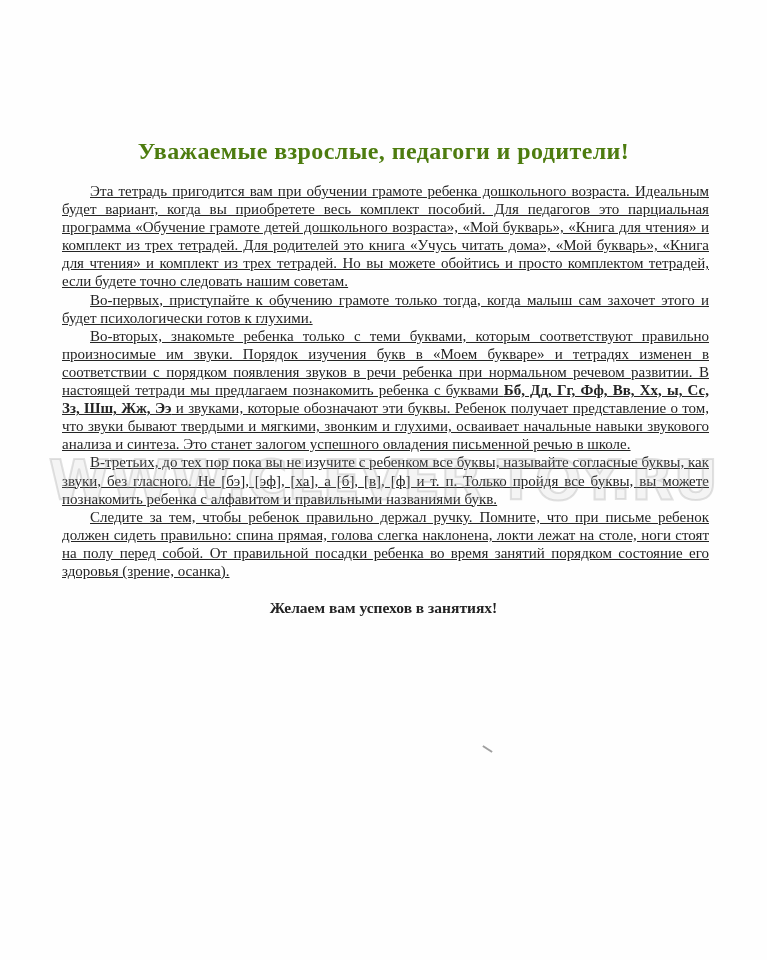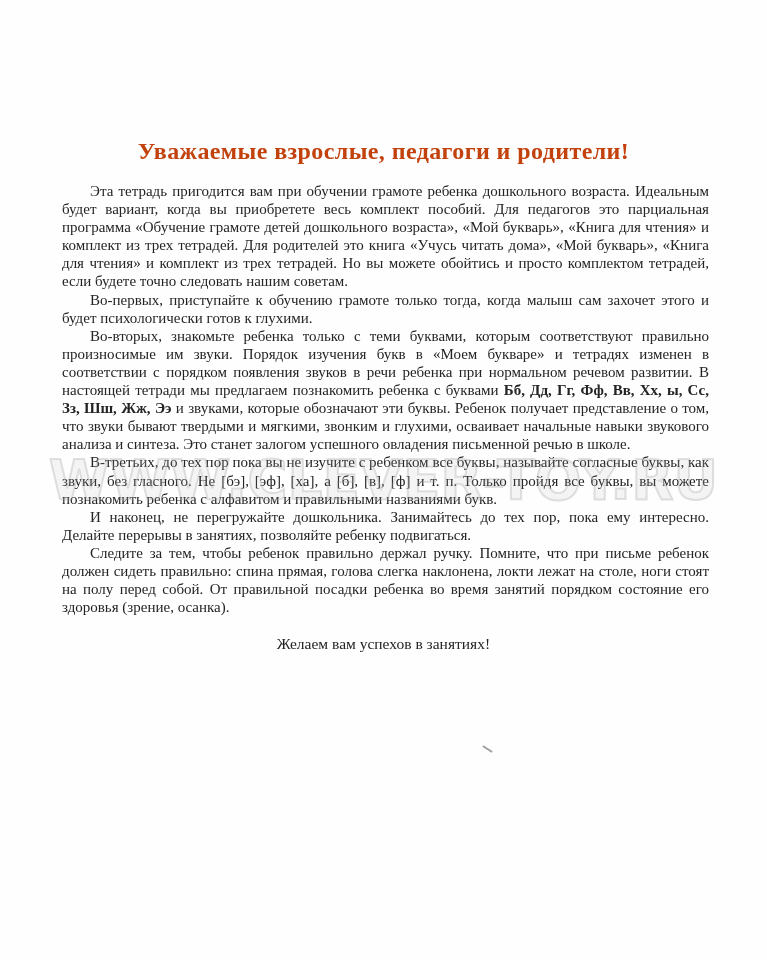--- a/index.html
+++ b/index.html
@@ -26,26 +26,27 @@
   .body-text {
     margin-top: 17px;
     padding: 0 58px 0 62px;
     font-size: 15px;
     line-height: 18.1px;
     text-align: justify;
   }
   .body-text p {
     margin: 0;
     text-indent: 28px;
+    text-decoration: underline;
   }
   .body-text .b { font-weight: bold; }
   .closing {
     margin: 19px 0 0 0;
     text-align: center;
-    font-weight: normal;
+    font-weight: bold;
     font-size: 15.5px;
   }
   .watermark {
     position: absolute;
     top: 448px; left: -8px; right: -8px;
     text-align: center;
     font-family: "DejaVu Sans", sans-serif;
     font-weight: 800;
     font-size: 55px;
     white-space: nowrap;
@@ -58,28 +59,27 @@
     left: 482px; top: 748px;
     width: 11px; height: 2px;
     background: rgba(80,80,80,0.55);
     transform: rotate(33deg);
   }
 </style>
 </head>
 <body>
 
 <div class="page">
-  <h1 class="title" style="color: #c2410c;">Уважаемые взрослые, педагоги и родители!</h1>
+  <h1 class="title" style="color: #4d7c0f;">Уважаемые взрослые, педагоги и родители!</h1>
 
   <div class="body-text" id="paragraphs">
       <p><span>Эта тетрадь пригодится вам при обучении грамоте ребенка дошкольного возраста. Идеальным будет вариант, когда вы приобретете весь комплект пособий. Для педагогов это парциальная программа «Обучение грамоте детей дошкольного возраста», «Мой букварь», «Книга для чтения» и комплект из трех тетрадей. Для родителей это книга «Учусь читать дома», «Мой букварь», «Книга для чтения» и комплект из трех тетрадей. Но вы можете обойтись и просто комплектом тетрадей, если будете точно следовать нашим советам.</span></p>
       <p><span>Во-первых, приступайте к обучению грамоте только тогда, когда малыш сам захочет этого и будет психологически готов к глухими.</span></p>
       <p><span>Во-вторых, знакомьте ребенка только с теми буквами, которым соответствуют правильно произносимые им звуки. Порядок изучения букв в «Моем букваре» и тетрадях изменен в соответствии с порядком появления звуков в речи ребенка при нормальном речевом развитии. В настоящей тетради мы предлагаем познакомить ребенка с буквами </span><span class="b">Бб, Дд, Гг, Фф, Вв, Хх, ы, Сс, Зз, Шш, Жж, Ээ</span><span> и звуками, которые обозначают эти буквы. Ребенок получает представление о том, что звуки бывают твердыми и мягкими, звонким и глухими, осваивает начальные навыки звукового анализа и синтеза. Это станет залогом успешного овладения письменной речью в школе.</span></p>
       <p><span>В-третьих, до тех пор пока вы не изучите с ребенком все буквы, называйте согласные буквы, как звуки, без гласного. Не [бэ], [эф], [ха], а [б], [в], [ф] и т. п. Только пройдя все буквы, вы можете познакомить ребенка с алфавитом и правильными названиями букв.</span></p>
-      <p><span>И наконец, не перегружайте дошкольника. Занимайтесь до тех пор, пока ему интересно. Делайте перерывы в занятиях, позволяйте ребенку подвигаться.</span></p>
       <p><span>Следите за тем, чтобы ребенок правильно держал ручку. Помните, что при письме ребенок должен сидеть правильно: спина прямая, голова слегка наклонена, локти лежат на столе, ноги стоят на полу перед собой. От правильной посадки ребенка во время занятий порядком состояние его здоровья (зрение, осанка).</span></p>
     </div>
 
   <p class="closing">Желаем вам успехов в занятиях!</p>
 
   <div class="watermark">WWW.CLEVER-TOY.RU</div>
 
   <div class="artifact-tick"></div>
 </div>
 

